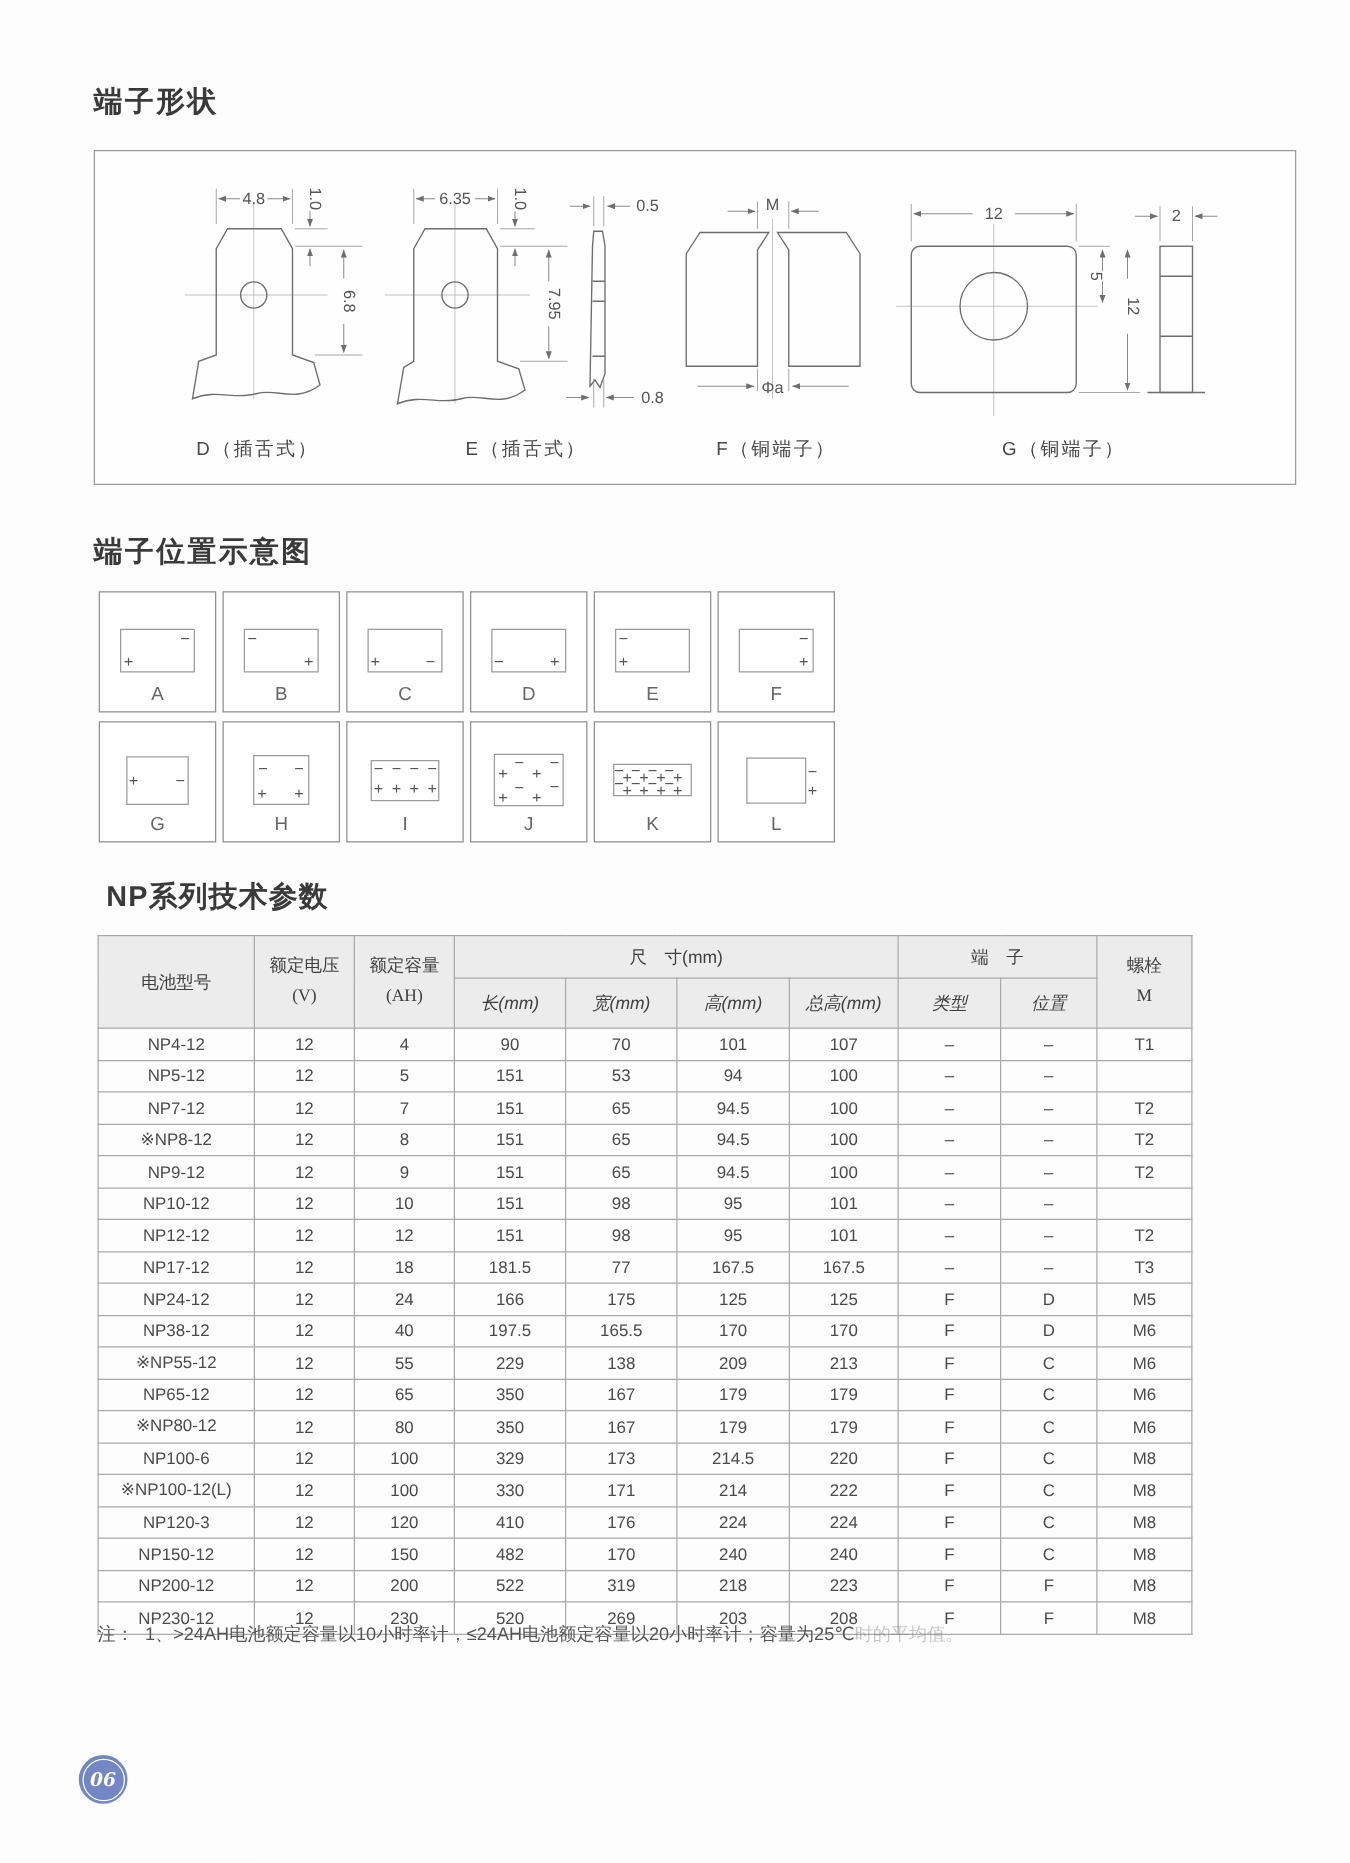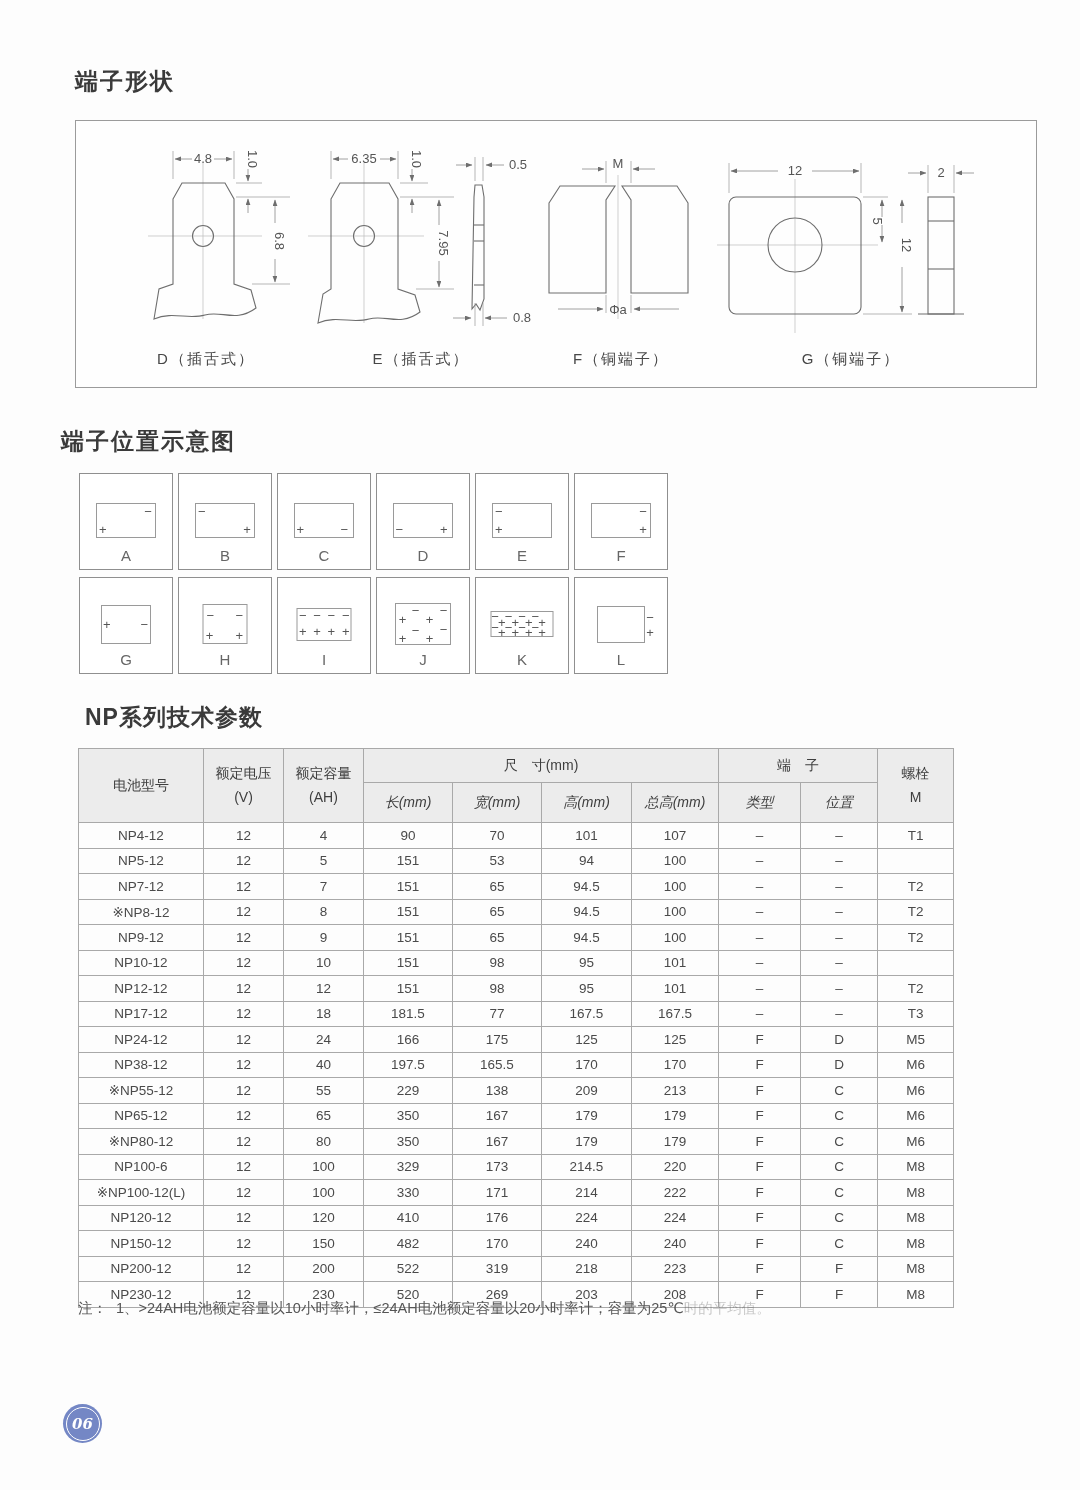--- a/index.html
+++ b/index.html
@@ -26,21 +26,21 @@
   .pmark{position:absolute;transform:translate(-50%,-50%);font-size:13px;color:#555;line-height:1;}
   .plabel{position:absolute;bottom:5px;left:0;width:100%;text-align:center;
           font-size:15px;color:#666;}
   
   .spec{position:absolute;left:78px;top:748px;border-collapse:collapse;table-layout:fixed;
         width:875px;}
   .spec th,.spec td{border:1px solid #a9a9a9;text-align:center;padding:0;}
   .spec th{background:#ececec;font-weight:400;font-size:14px;color:#3e3e3e;}
   .spec thead tr:first-child{height:34px;}
   .spec thead tr:nth-child(2){height:40px;font-style:italic;}
-  .spec th .two{line-height:1.65;}
+  .spec th .two{line-height:1.65;font-family:Liberation Serif, serif;}
   .spec td{font-size:13.5px;color:#4a4a4a;height:24.5px;font-weight:400;}
   
   .notes{position:absolute;left:78px;top:1294px;width:910px;font-size:14.5px;color:#555;
          line-height:29px;}
   .note-line{position:relative;padding-left:38px;}
   .note-prefix{position:absolute;left:0;top:0;}
   .faded{opacity:0.32;}
   
   .badge{position:absolute;left:63px;top:1404px;width:39px;height:39px;border-radius:50%;
          background:#7487c5;display:flex;align-items:center;justify-content:center;}
@@ -175,21 +175,21 @@
         <path class="oln" d="M842,193 H888" stroke-width="1.4"></path>
         <path class="ext" d="M852,72 V44"></path>
           <path class="ext" d="M878,72 V44"></path>
         <path class="dim" d="M832,52 H850" marker-end="url(#ah)"></path>
         <path class="dim" d="M898,52 H880" marker-end="url(#ah)"></path>
         <text class="dtxt" x="865" y="56" text-anchor="middle">2</text>
       </g>
     </svg>
   </div>
 
-  <div class="sec-title" style="left:61px;top:426px;">端子位置示意图</div>
+  <div class="sec-title" style="left:75px;top:426px;">端子位置示意图</div>
 
   <div class="pos-wrap">
     <div class="prow">
         <div class="pcell">
           <div class="pbox" style="width: 60px; height: 35px; top: 28.5px;">
             <span class="pmark" style="left: 10%; top: 78%;">+</span>
             <span class="pmark" style="left: 88%; top: 22%;">−</span>
           </div>
           <div class="plabel">A</div>
         </div>
@@ -520,21 +520,21 @@
           <td>100</td>
           <td>330</td>
           <td>171</td>
           <td>214</td>
           <td>222</td>
           <td>F</td>
           <td>C</td>
           <td>M8</td>
         </tr>
         <tr>
-          <td>NP120-12</td>
+          <td>NP120-3</td>
           <td>12</td>
           <td>120</td>
           <td>410</td>
           <td>176</td>
           <td>224</td>
           <td>224</td>
           <td>F</td>
           <td>C</td>
           <td>M8</td>
         </tr>

